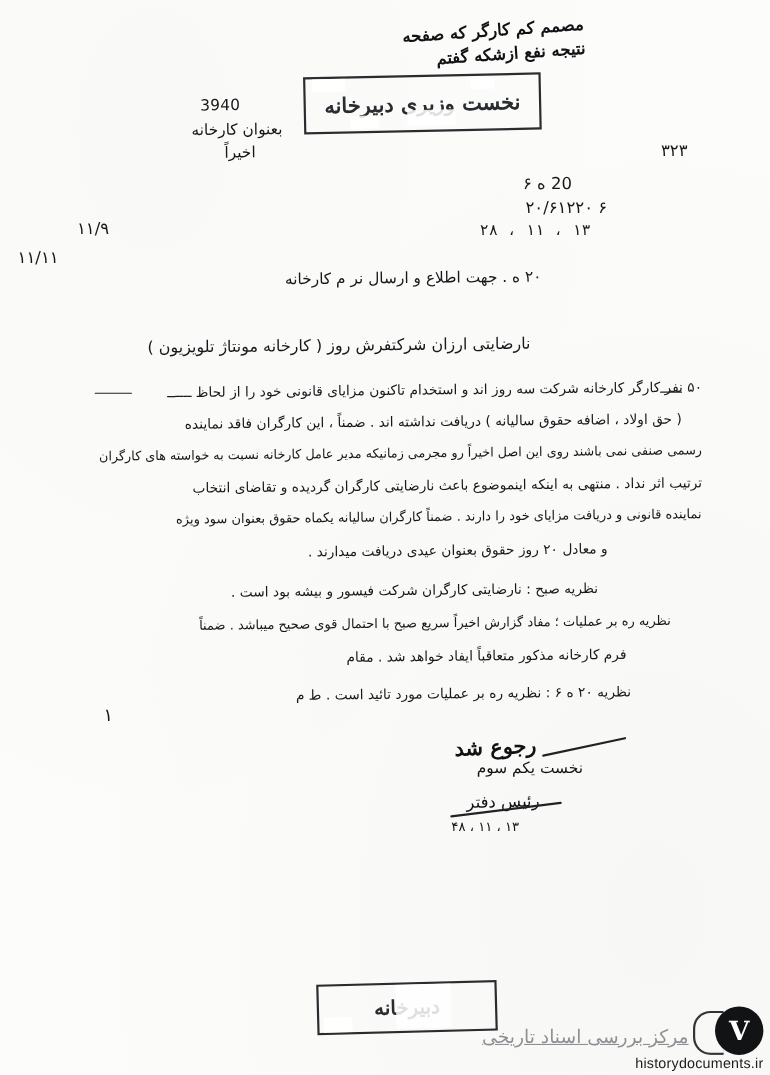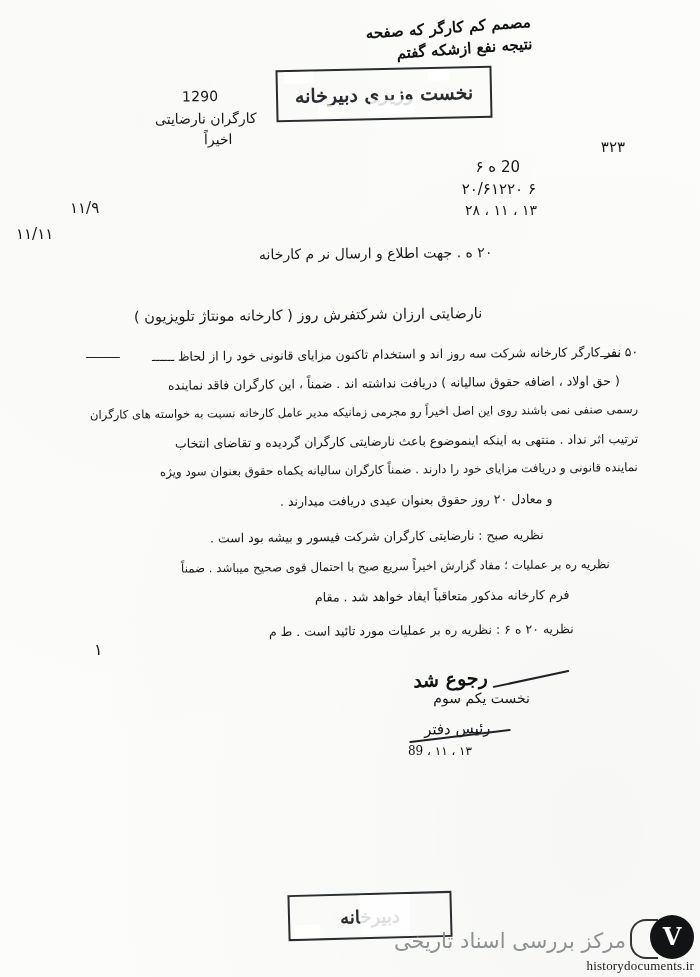--- a/index.html
+++ b/index.html
@@ -127,25 +127,26 @@
   #footer-watermark {
     position: absolute;
     right: 6px;
     bottom: 4px;
     display: flex;
     align-items: flex-end;
     gap: 6px;
   }
   #wm-fa {
     color: #8e9194;
-    font-size: 21px;
+    font-size: 17px;
     direction: rtl;
     font-family: "DejaVu Sans", sans-serif;
     letter-spacing: 1px;
     margin-bottom: 20px;
+    text-decoration: underline;
   }
   #wm-logo {
     width: 62px;
     height: 44px;
     position: relative;
     margin-bottom: 14px;
   }
   #wm-logo .circle {
     position: absolute;
     right: 0;
@@ -179,21 +180,21 @@
     border-bottom: 2px solid #111315;
     border-radius: 16px 0 0 16px;
     opacity: 0.85;
   }
   #wm-url {
     position: absolute;
     right: 6px;
     bottom: 3px;
     color: #1b1d1f;
     font-size: 13px;
-    font-family: Liberation Serif, serif;
+    font-family: Liberation Sans, sans-serif;
     letter-spacing: 0.2px;
   }
 </style>
 </head>
 <body>
 
 <div id="page">
   <div id="paper-texture"></div>
 
   <div id="ink-note">
@@ -204,31 +205,31 @@
   <div class="stamp" id="stamp-top">
     <div class="inner">
       <span>نخست وزیری دبیرخانه</span>
     </div>
     <div class="smudge" style="left:6px; top:0; width:30px; height:12px;"></div>
     <div class="smudge" style="left:92px; top:30px; width:44px; height:14px;"></div>
     <div class="smudge" style="left:150px; top:2px; width:22px; height:10px;"></div>
     <div class="smudge" style="left:40px; top:34px; width:26px; height:12px;"></div>
   </div>
 
-  <div class="hw slant" style="right:482px; top:88px; font-size:14px;">1290</div>
-  <div class="hw slant" style="right:443px; top:110px; font-size:14px;">کارگران نارضایتی</div>
+  <div class="hw slant" style="right:482px; top:88px; font-size:14px;">3940</div>
+  <div class="hw slant" style="right:443px; top:110px; font-size:14px;">بعنوان کارخانه</div>
   <div class="hw slant" style="right:468px; top:131px; font-size:14px;">اخیراً</div>
 
   <div class="hw ltr" style="left:70px; top:153px; font-size:15px;">۱۱/۹</div>
   <div class="hw ltr" style="left:16px; top:179px; font-size:15px;">۱۱/۱۱</div>
 
-  <div class="hw" style="right:75px; top:138px; font-size:15px;">۳۲۳</div>
+  <div class="hw" style="right:75px; top:128px; font-size:15px;">۳۲۳</div>
   <div class="hw" style="right:180px; top:158px; font-size:15px;">20 ه ۶</div>
-  <div class="hw" style="right:164px; top:180px; font-size:15px;text-align:center;">۶ ۲۰/۶۱۲۲۰</div>
-  <div class="hw" style="right:163px; top:202px; font-size:14px;">۱۳ ، ۱۱ ، ۲۸</div>
+  <div class="hw" style="right:148px; top:180px; font-size:15px;text-align:center;">۶ ۲۰/۶۱۲۲۰</div>
+  <div class="hw" style="right:163px; top:202px; font-size:14px;font-family:Liberation Mono, monospace;">۱۳ ، ۱۱ ، ۲۸</div>
 
   <div class="hw hw-body slant" style="right:208px; top:245px; font-size:14px;">۲۰ ه . جهت اطلاع و ارسال نر م کارخانه</div>
 
   <div class="hw slant" style="right:218px; top:305px; font-size:14.5px;">نارضایتی  ارزان شرکتفرش روز ( کارخانه مونتاژ تلویزیون )</div>
 
   <div class="hw hw-body slant" style="right:62px; top:345px;">۵۰ نفر کارگر کارخانه شرکت  سه روز اند و استخدام تاکنون مزایای قانونی خود را از لحاظ ــــــ</div>
   <div class="hw hw-body slant" style="right:80px; top:374px;">( حق اولاد ، اضافه حقوق سالیانه ) دریافت نداشته اند   . ضمناً  ، این کارگران فاقد نماینده</div>
   <div class="hw hw-body slant" style="right:62px; top:403px; font-size:11.6px;">رسمی صنفی  نمی باشند روی این اصل اخیراً رو مجرمی زمانیکه مدیر عامل کارخانه نسبت به خواسته های کارگران</div>
   <div class="hw hw-body slant" style="right:62px; top:432px;">ترتیب اثر نداد    . منتهی به اینکه اینموضوع باعث نارضایتی  کارگران گردیده و تقاضای انتخاب</div>
   <div class="hw hw-body slant" style="right:62px; top:461px; font-size:11.8px;">نماینده  قانونی و دریافت مزایای خود را دارند . ضمناً کارگران  سالیانه یکماه حقوق بعنوان سود ویژه</div>
@@ -239,21 +240,21 @@
   <div class="hw hw-body slant" style="right:126px; top:622px;">نظریه ۲۰ ه ۶ : نظریه ره بر عملیات مورد تائید است . ط م</div>
 
   <div class="hw" style="left:94px; top:640px; font-size:16px;">۱</div>
 
   <div class="stroke" style="left:86px; top:357px; width:34px;"></div>
   <div class="stroke" style="left:600px; top:356px; width:20px;"></div>
 
   <div class="sig" style="right:170px; top:690px; font-size:14px;">نخست یکم سوم</div>
   <div class="sig slant3" style="right:212px; top:666px; font-size:19px; font-weight:700;">رجوع شد</div>
   <div class="sig slant2" style="right:210px; top:719px; font-size:15px;">رئیس دفتر</div>
-  <div class="sig" style="right:228px; top:744px; font-size:12px;">۱۳ ، ۱۱ ، 89</div>
+  <div class="sig" style="right:228px; top:744px; font-size:12px;">۱۳ ، ۱۱ ، ۴۸</div>
   <div class="stroke" style="left:409px; top:735px; width:102px; height:1.6px; transform:rotate(-7deg);"></div>
   <div class="stroke" style="left:492px; top:678px; width:78px; height:1.6px; transform:rotate(-12deg);"></div>
 
   <div class="stamp" id="stamp-bottom">
     <div class="inner">
       <span>دبیرخانه</span>
     </div>
     <div class="smudge" style="left:70px; top:0px; width:50px; height:40px;"></div>
     <div class="smudge" style="left:4px; top:28px; width:26px; height:14px;"></div>
   </div>

